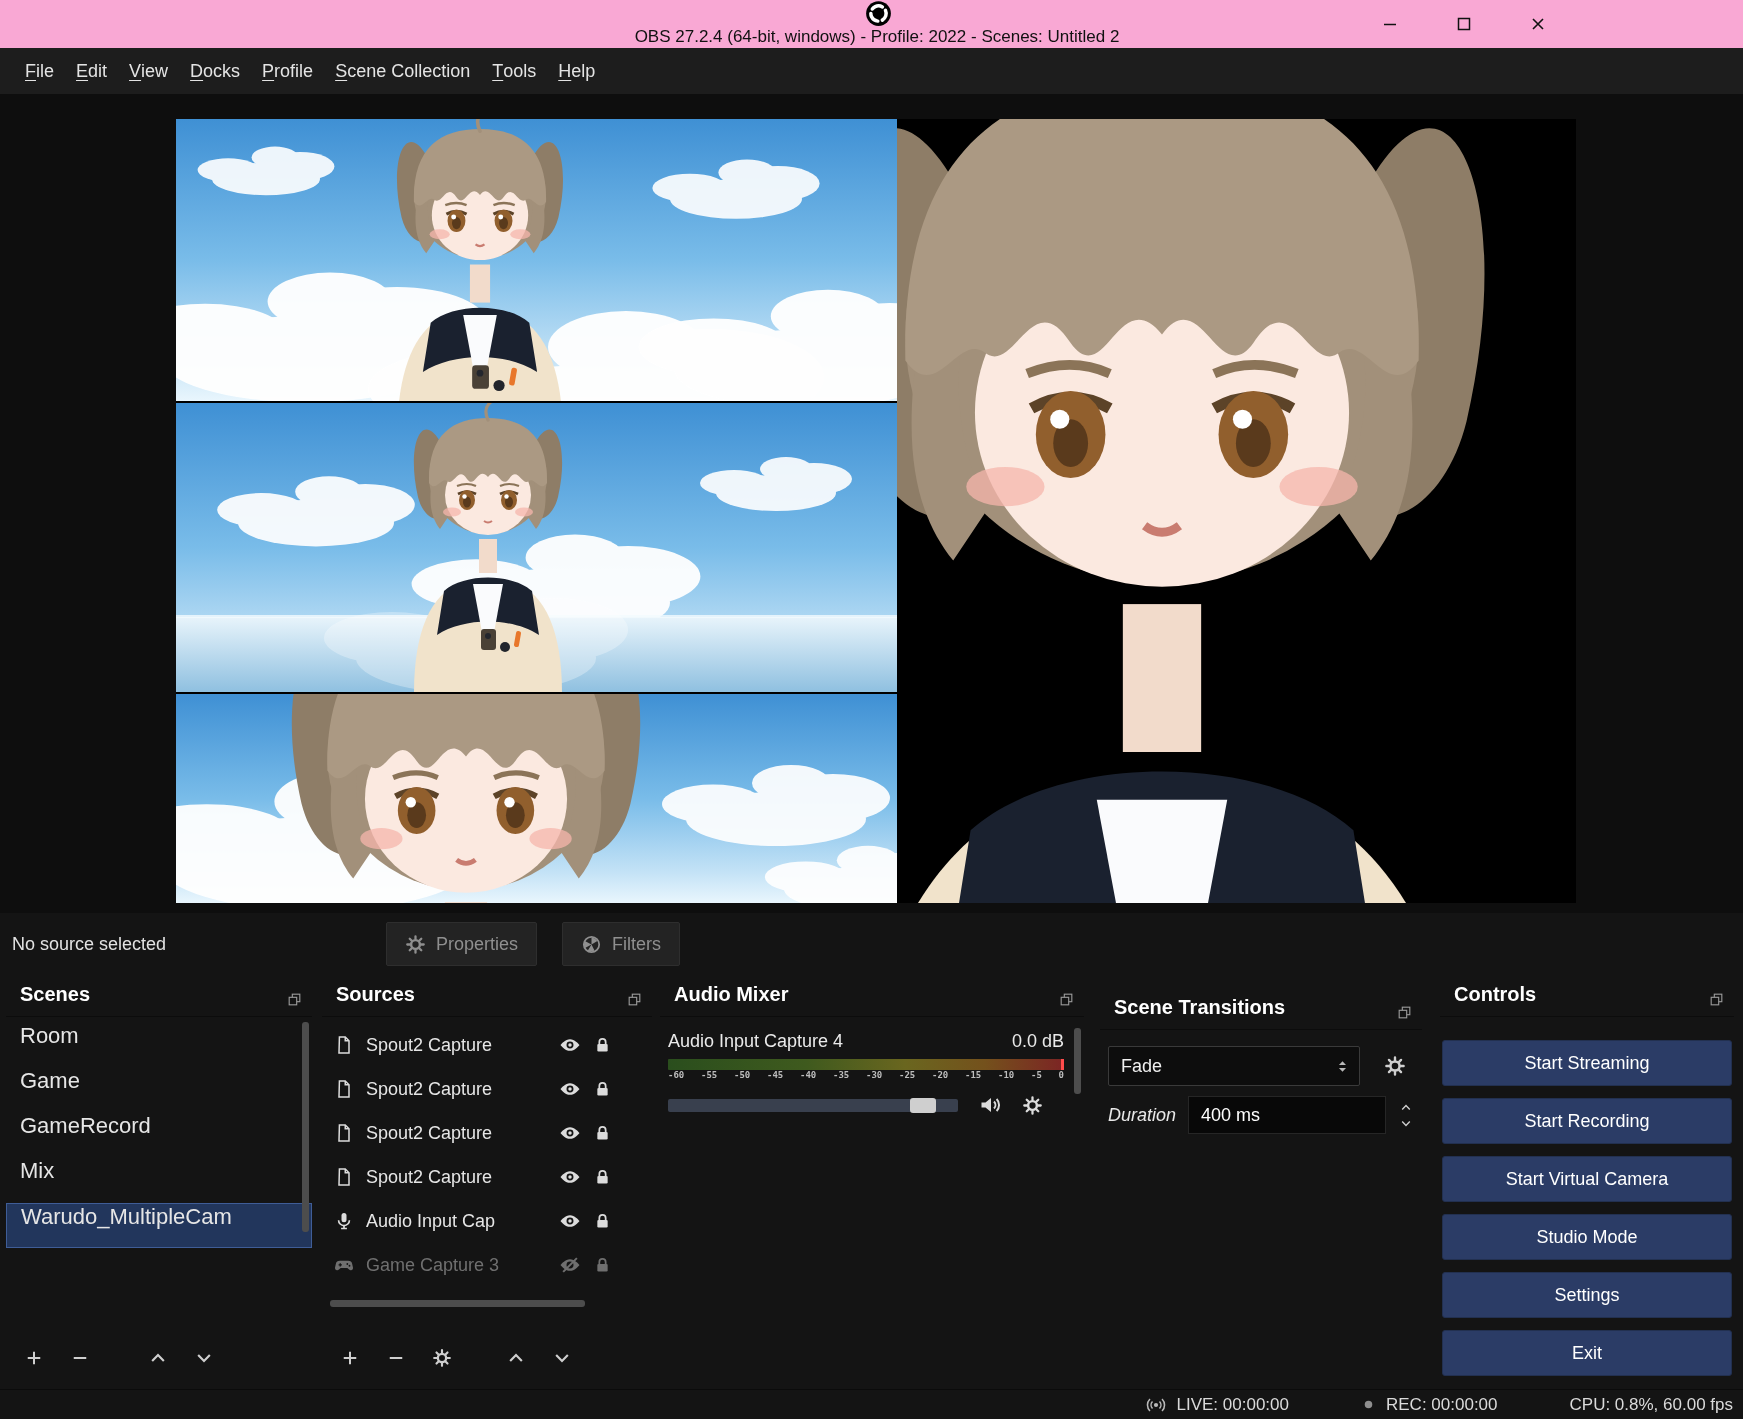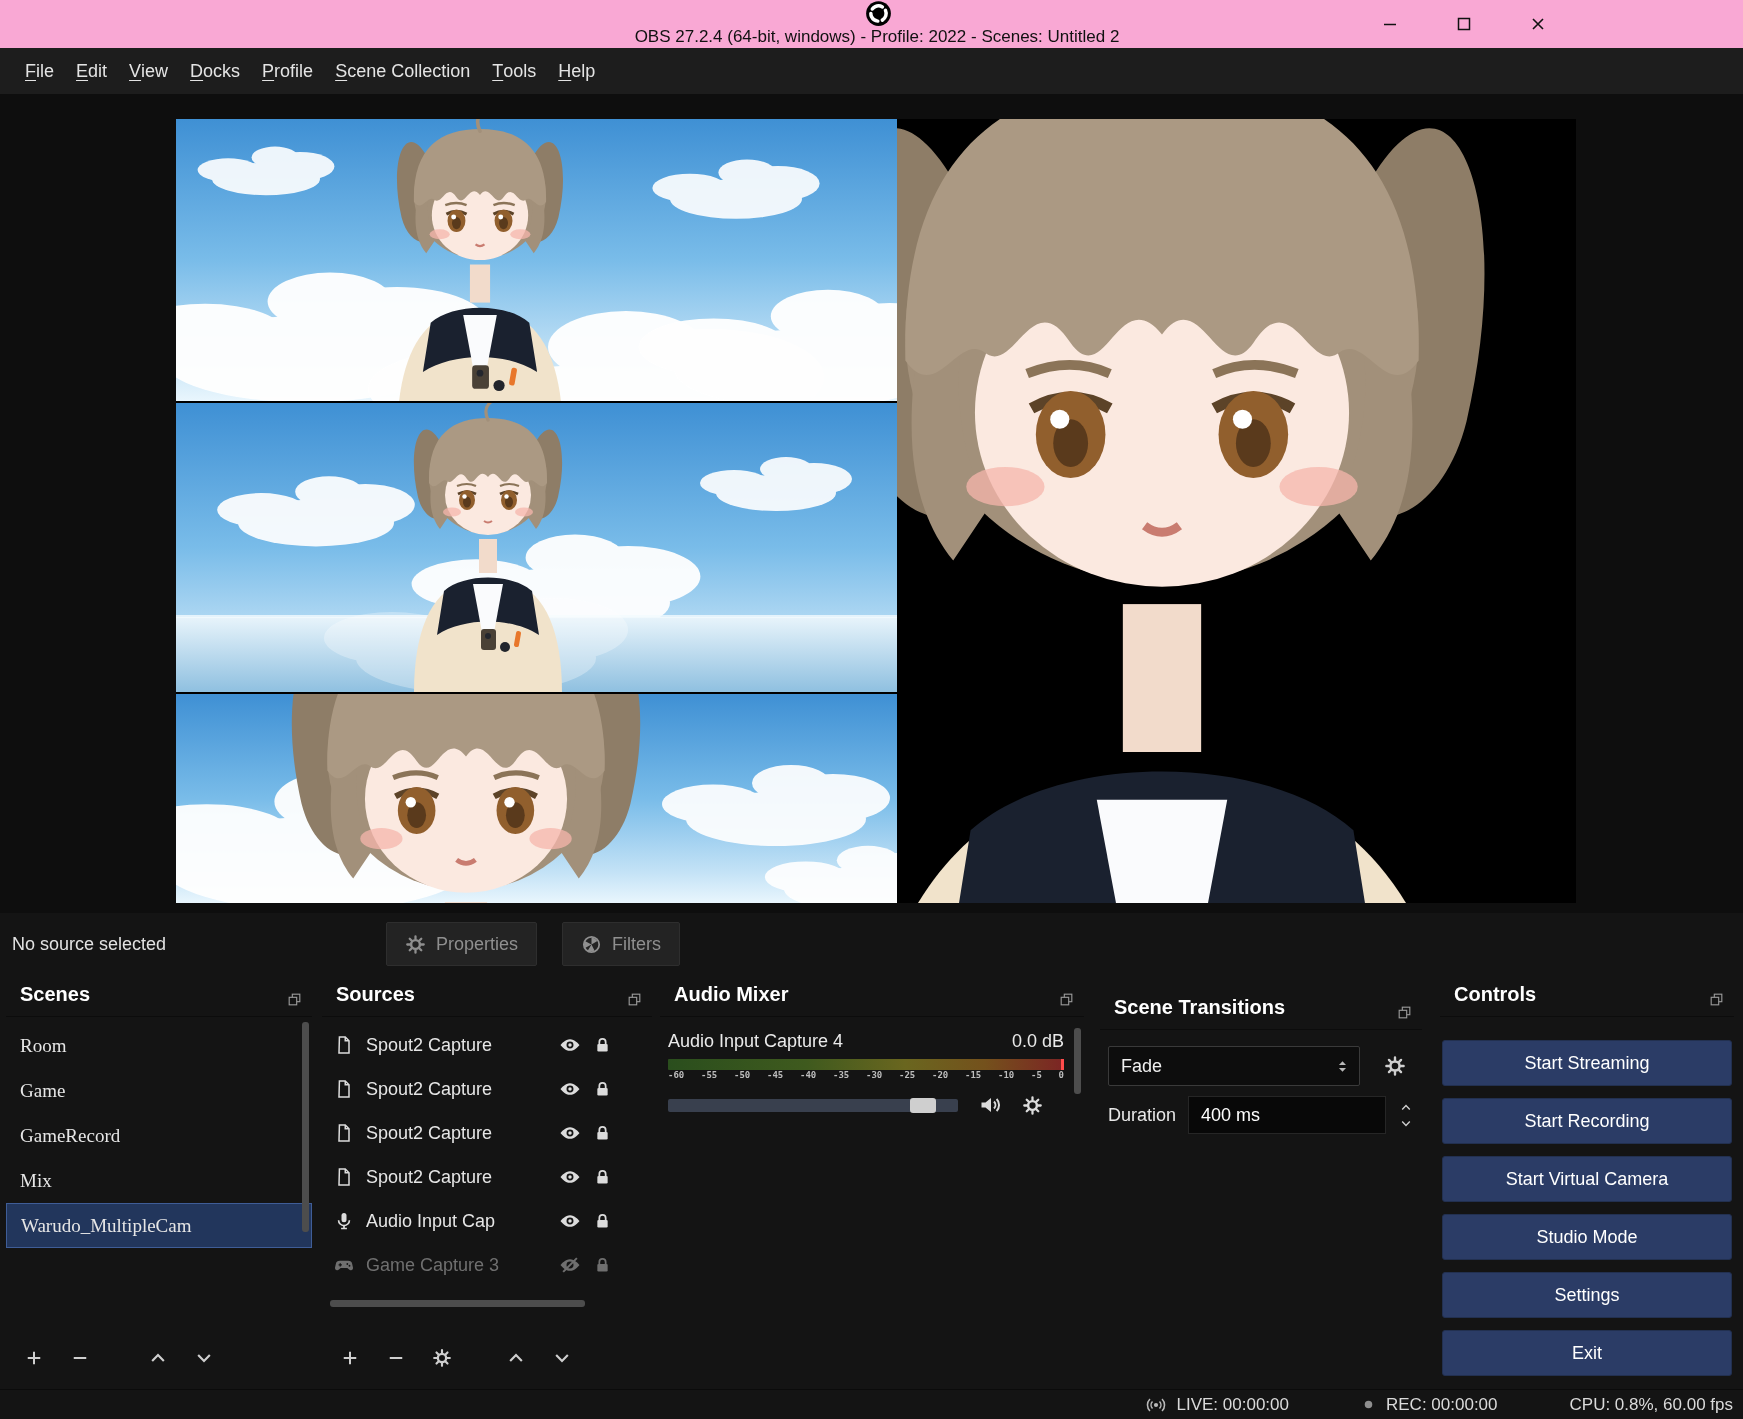--- a/index.html
+++ b/index.html
@@ -43,21 +43,21 @@
   .dock-head { height:34px; display:flex; padding:0 10px 0 14px; border-bottom:1px solid #0c0c0c; }
   .dock-title { font-weight:bold; font-size:20px; color:#fff; }
   .dock-pop { margin-left:auto; color:#9a9a9a; }
   #dock-scenes { left:6px; width:306px; }
   #dock-sources { left:322px; width:330px; }
   #dock-mixer { left:660px; width:424px; }
   #dock-transitions { left:1100px; width:322px;margin-top:13px; }
   #dock-controls { left:1440px; width:294px; }
 
   .list { position:absolute; top:40px; left:0; right:0; bottom:48px; overflow:hidden; }
-  .row { height:45px; display:flex; align-items:center; padding:0 14px; font-size:19px; color:#e6e6e6;font-family:Liberation Serif, serif; }
+  .row { height:45px; display:flex; align-items:flex-start; padding:0 14px; font-size:22px; color:#e6e6e6; }
   .row.selected { background:#22365c; border:1px solid #3f5d97; }
 
   .src-row { height:44px; display:flex; align-items:center; gap:12px; padding:0 40px 0 12px; font-size:18px; color:#e6e6e6; }
   .src-label { flex:1; white-space:nowrap; overflow:hidden; }
   .src-row .icon { color:#dcdcdc; }
   .src-row.dim { color:#6f6f6f; }
   .src-row.dim .icon { color:#6f6f6f; }
 
   .dock-toolbar { position:absolute; left:0; right:0; bottom:6px; height:38px; display:flex; align-items:center; gap:26px; padding:0 18px; color:#cfcfcf; }
   .dock-toolbar .icon { color:#cfcfcf; cursor:default; }
@@ -77,21 +77,21 @@
   .vol-handle { position:absolute; left:calc(88% - 13px); top:-1px; width:26px; height:15px; background:#cfcfcf; border-radius:3px; }
   .vol-row .icon { color:#dcdcdc; }
 
   
   .tr-body { position:absolute; top:40px; left:8px; right:8px; }
   .tr-row1 { display:flex; align-items:center; margin-top:10px; }
   .combo { width:252px; height:40px; background:#0d0d0d; border:1px solid #3a3a3a; border-radius:2px; display:flex; align-items:center; padding:0 8px 0 12px; font-size:18px; color:#f0f0f0; }
   .combo .icon { margin-left:auto; color:#b8b8b8; }
   .tr-gear { margin-left:24px; color:#cfcfcf; }
   .tr-row2 { display:flex; align-items:center; margin-top:10px; gap:12px; }
-  .dur-label { font-size:18px; color:#e8e8e8; }
+  .dur-label { font-size:18px; color:#e8e8e8;font-style:italic; }
   .dur-field { width:198px; height:38px; background:#080808; border:1px solid #262626; display:flex; align-items:center; padding:0 12px; font-size:18px; color:#fff; }
   .dur-spin { display:flex; flex-direction:column; gap:3px; color:#cfcfcf; }
 
   
   .ctl-body { position:absolute; top:57px; left:2px; right:2px; display:flex; flex-direction:column; gap:12px; }
   .ctl-btn { height:46px; background:#2b3c66; border:1px solid #223050; border-radius:3px; display:flex; align-items:center; justify-content:center; font-size:18px; color:#ffffff; cursor:default; }
 
   
   .statusbar { position:absolute; left:0; bottom:0; width:100%; height:30px; background:#141414; border-top:1px solid #0b0b0b; display:flex; align-items:center; justify-content:flex-end; gap:72px; padding-right:10px; font-size:17px; color:#dadada; }
   .status-item { display:flex; align-items:center; gap:10px; }

